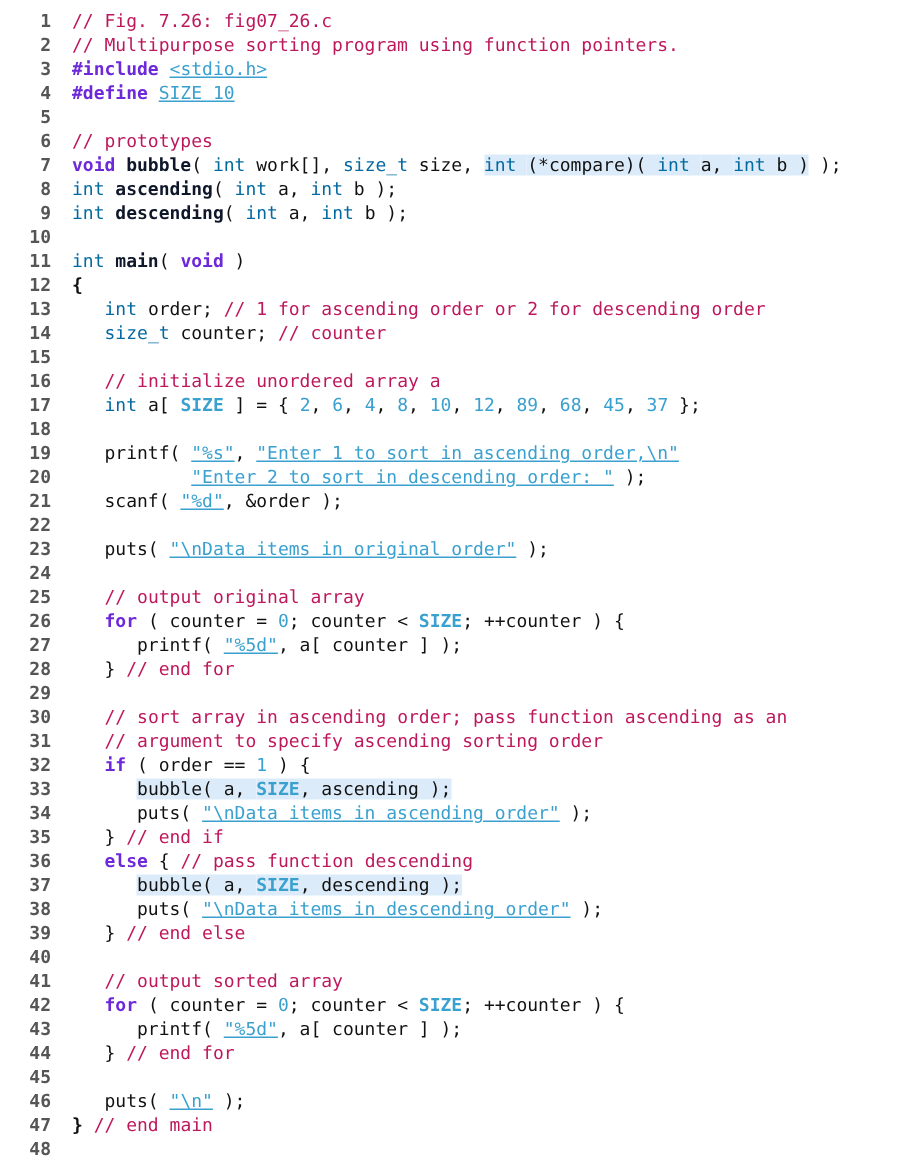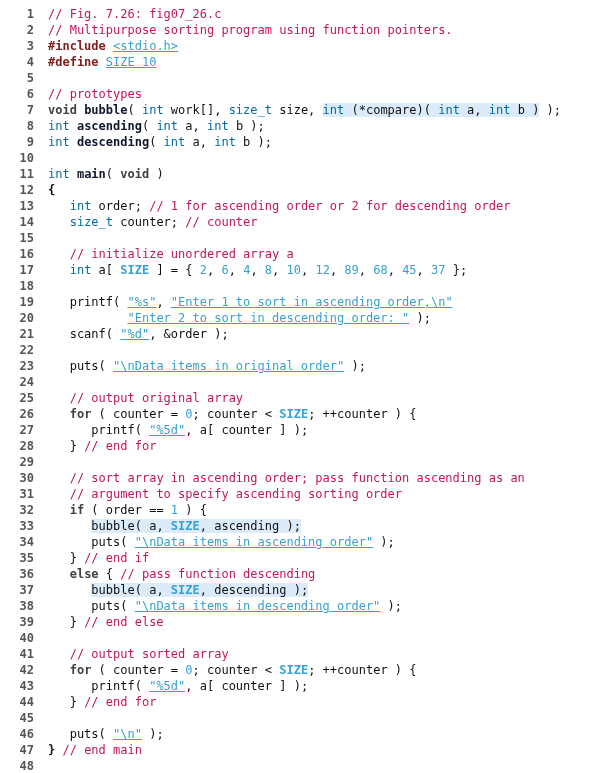--- a/index.html
+++ b/index.html
@@ -30,22 +30,22 @@
     color: #555555;
     font-weight: 700;
     padding-right: 14px;
     user-select: none;
     flex: 0 0 auto;
   }
   .code {
     flex: 0 0 auto;
   }
   .c  { color: #be185d; }          
-  .pp { color: #7f1d1d; font-weight: 700; } 
-  .kw { color: #404040; font-weight: 700; } 
+  .pp { color: #6d28d9; font-weight: 700; } 
+  .kw { color: #6d28d9; font-weight: 700; } 
   .ty { color: #0369a1; font-weight: 400; } 
   .fn { color: #0f172a; font-weight: 700; }    
   .id { color: #111; }                       
   .br { color: #111; font-weight: 700; }     
   .s  { color: #3aa0cf; text-decoration: underline; }                    
   .n  { color: #3aa0cf; }                    
   .m  { color: #3aa0cf; font-weight: 700; }  
   .op { color: #111; }
   .hi { background: #dcebf9; }               
 </style>

